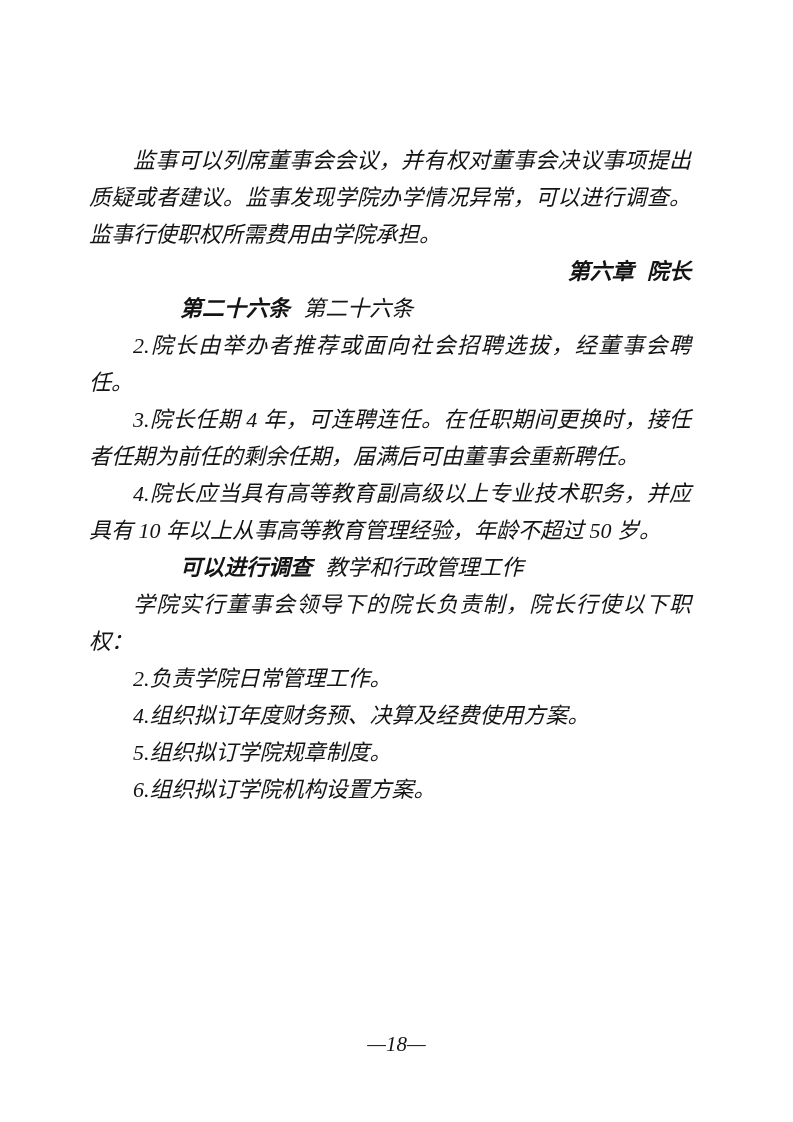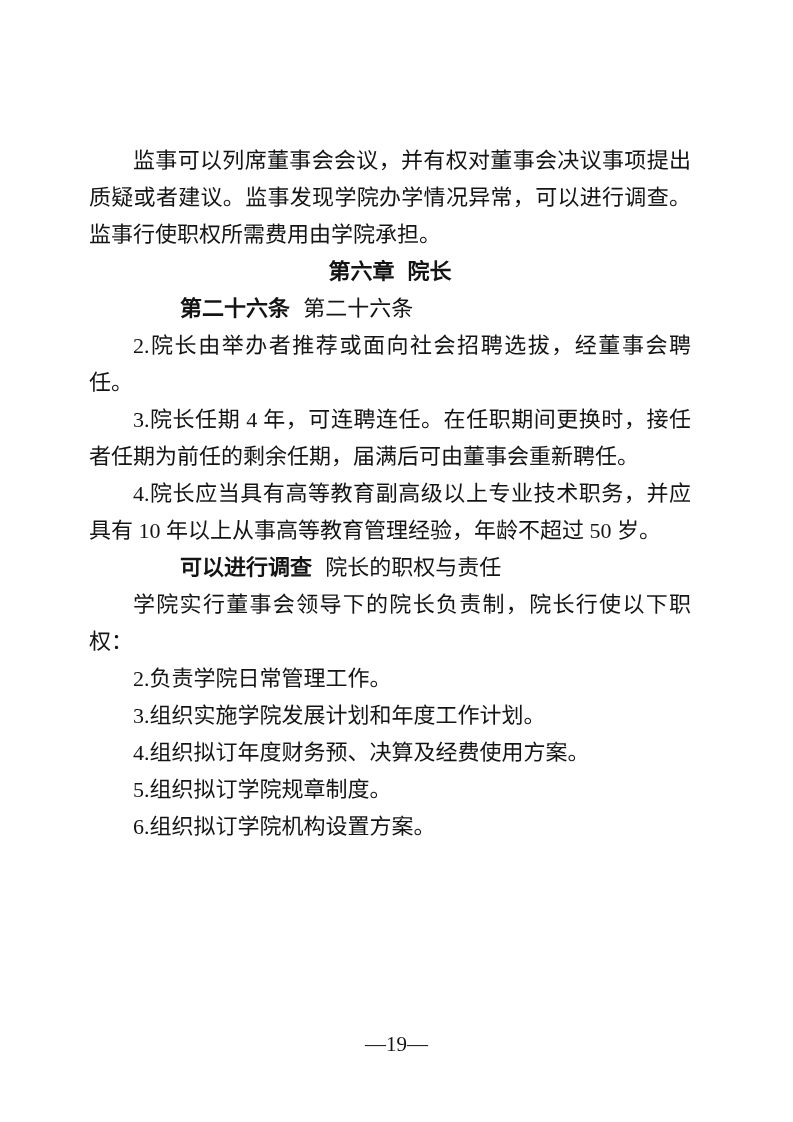--- a/index.html
+++ b/index.html
@@ -7,34 +7,35 @@
     width: 793px; height: 1122px;
     background: #ffffff;
     font-family: "Liberation Serif", "DejaVu Serif", serif;
   }
   .page {
     position: relative;
     width: 793px; height: 1122px;
     background: #ffffff;
     overflow: hidden;
     color: #141414;
+    font-style: italic;
   }
   .content {
     position: absolute;
     top: 142px; left: 89px;
     width: 602px;
     font-size: 22px;
     line-height: 37px;
     text-align: justify;
     text-justify: inter-character;
   }
   .para { text-indent: 2em; }
   .chapter-heading {
     text-indent: 0;
-    text-align: center;
+    text-align: right;
     font-weight: bold;
   }
   .article-heading { text-indent: 2em; }
   .article-label { font-weight: bold; margin-left: 47px; }
   .article-title { margin-left: 0.6em; }
   .footer {
     position: absolute;
     top: 1031px; left: 0;
     width: 793px;
     text-align: center;
@@ -52,26 +53,25 @@
     <p class="para">监事可以列席董事会会议，并有权对董事会决议事项提出质疑或者建议。监事发现学院办学情况异常，可以进行调查。监事行使职权所需费用由学院承担。</p>
 
     <p class="chapter-heading"><span>第六章</span><span class="article-title">院长</span></p>
 
     <p class="article-heading"><span class="article-label">第二十六条</span><span class="article-title">第二十六条</span></p>
 
     <p class="para">2.院长由举办者推荐或面向社会招聘选拔，经董事会聘任。</p>
     <p class="para">3.院长任期 4 年，可连聘连任。在任职期间更换时，接任者任期为前任的剩余任期，届满后可由董事会重新聘任。</p>
     <p class="para">4.院长应当具有高等教育副高级以上专业技术职务，并应具有 10 年以上从事高等教育管理经验，年龄不超过 50 岁。</p>
 
-    <p class="article-heading"><span class="article-label">可以进行调查</span><span class="article-title">院长的职权与责任</span></p>
+    <p class="article-heading"><span class="article-label">可以进行调查</span><span class="article-title">教学和行政管理工作</span></p>
 
     <p class="para">学院实行董事会领导下的院长负责制，院长行使以下职权：</p>
 
     <p class="para">2.负责学院日常管理工作。</p>
-    <p class="para">3.组织实施学院发展计划和年度工作计划。</p>
     <p class="para">4.组织拟订年度财务预、决算及经费使用方案。</p>
     <p class="para">5.组织拟订学院规章制度。</p>
     <p class="para">6.组织拟订学院机构设置方案。</p>
 
   </div>
 
-  <div class="footer">—19—</div>
+  <div class="footer">—18—</div>
 </div>
 
 </body></html>

